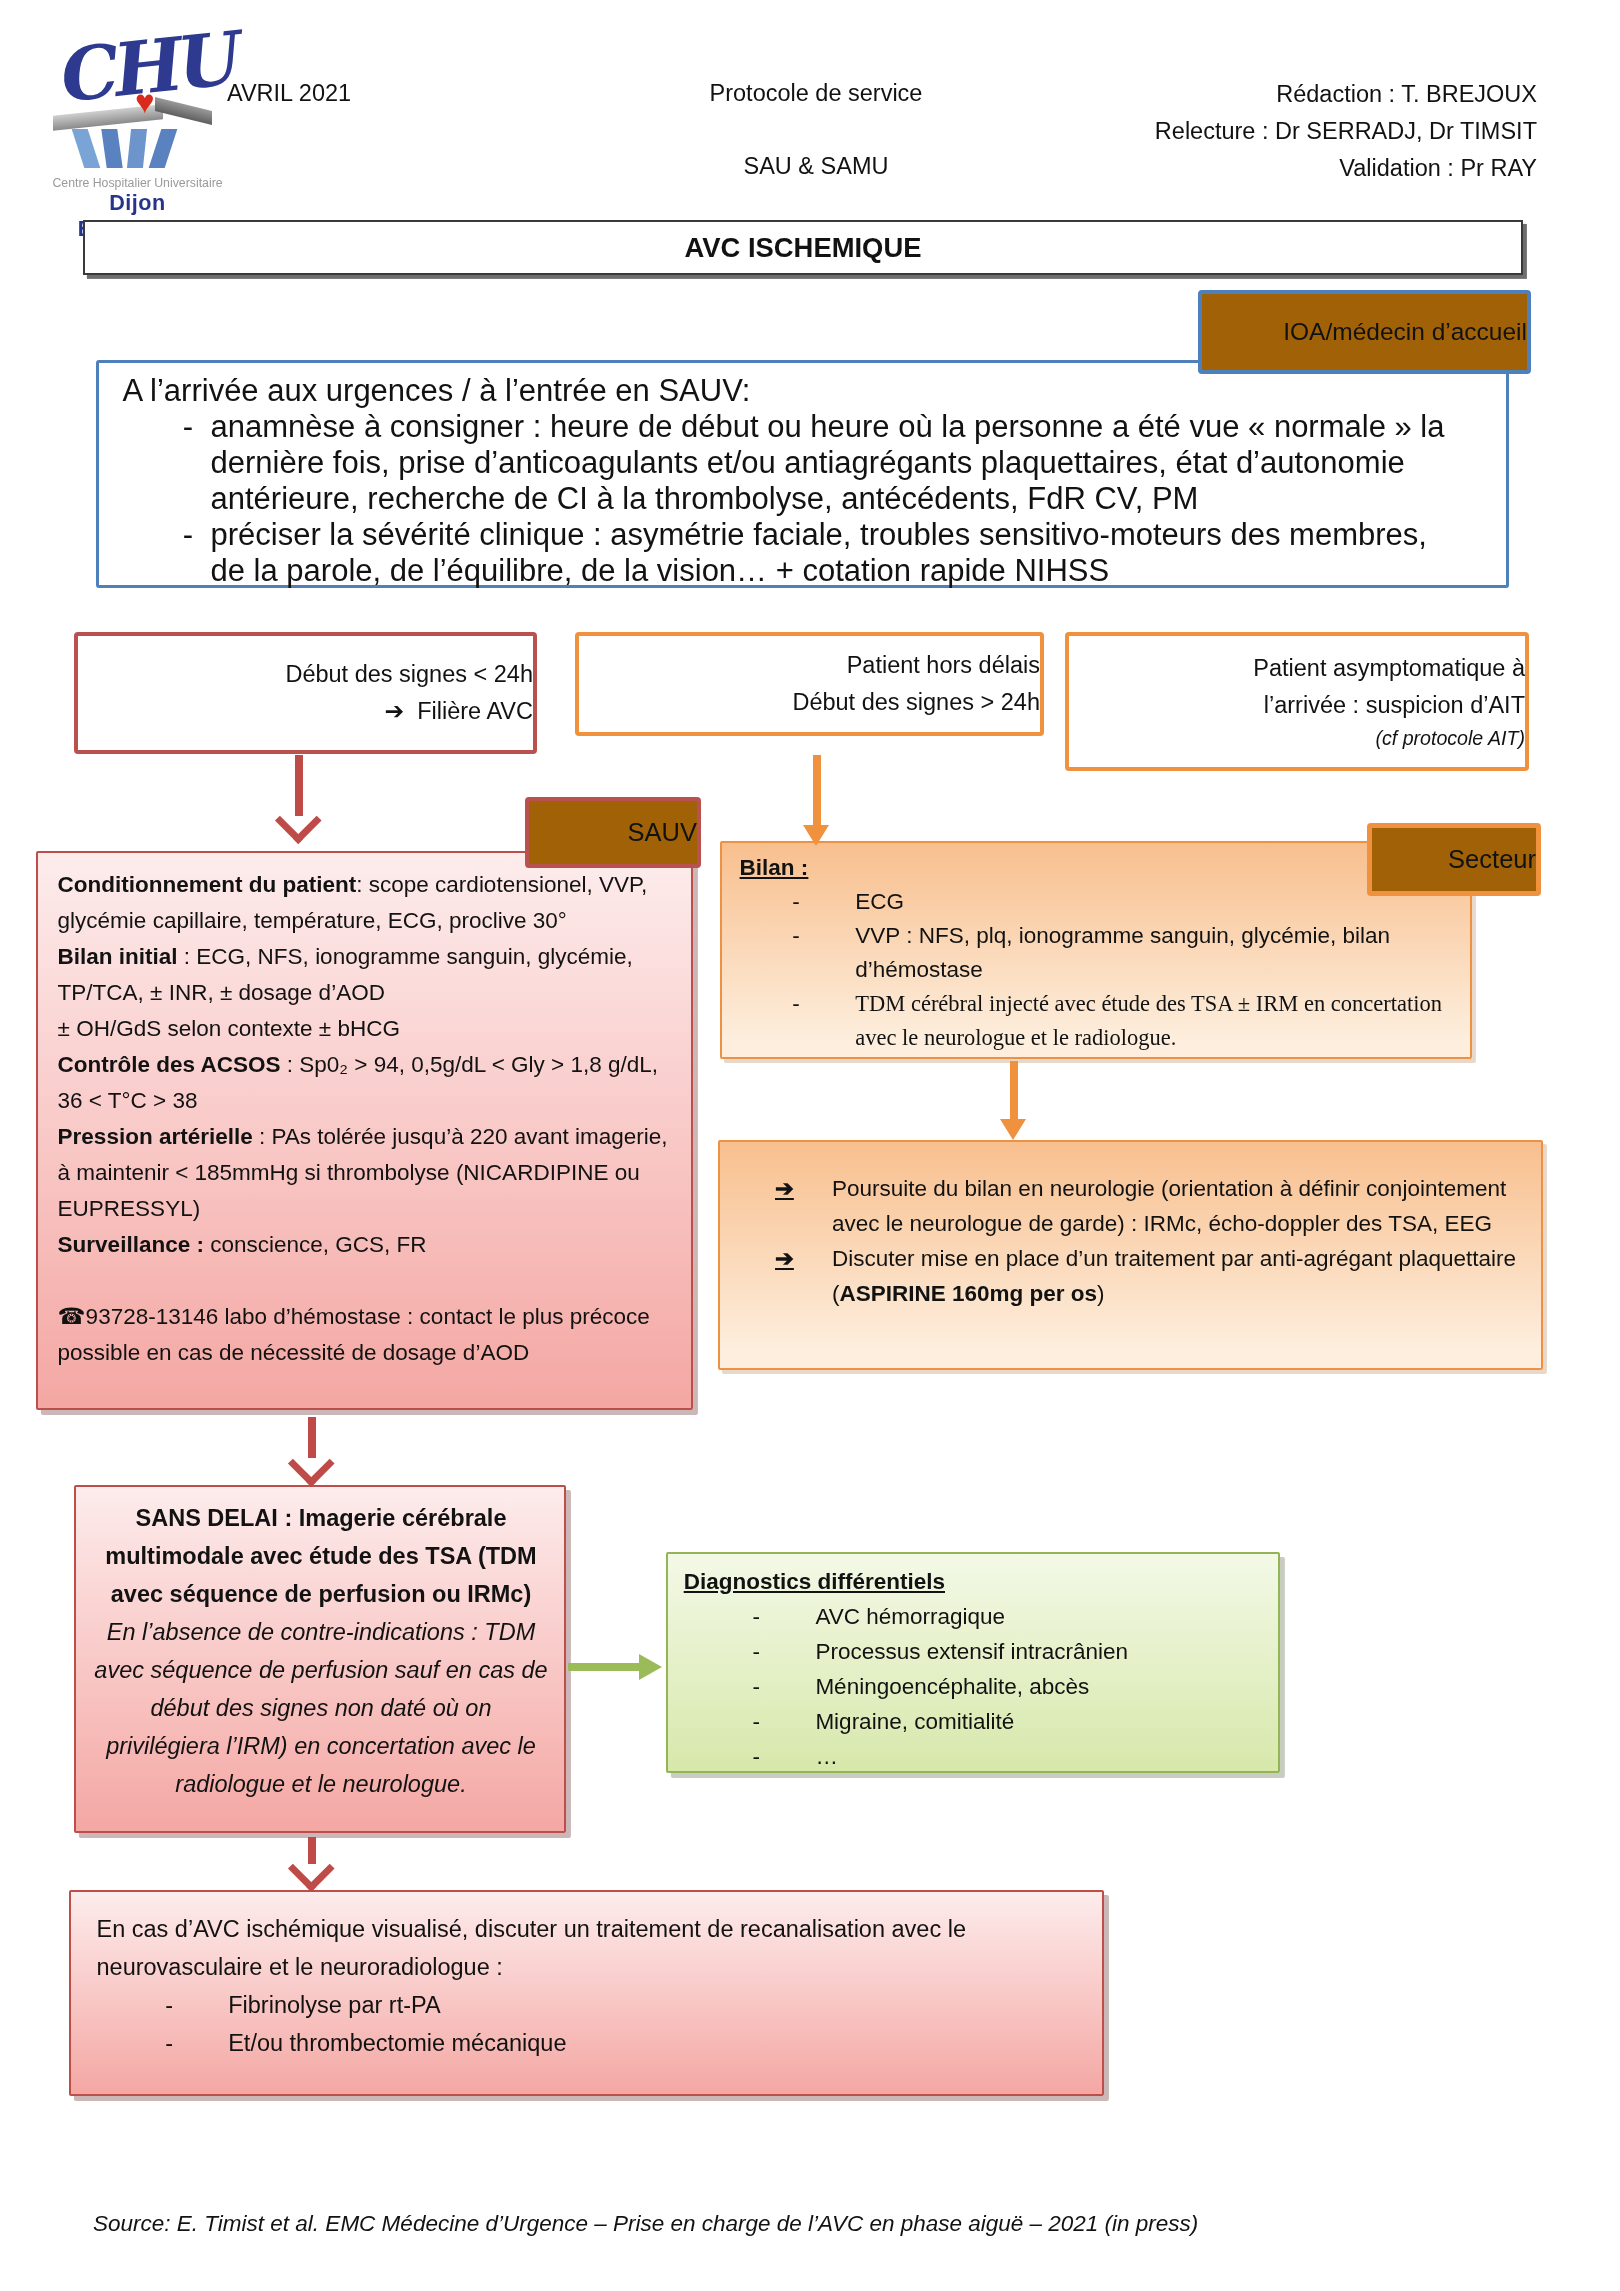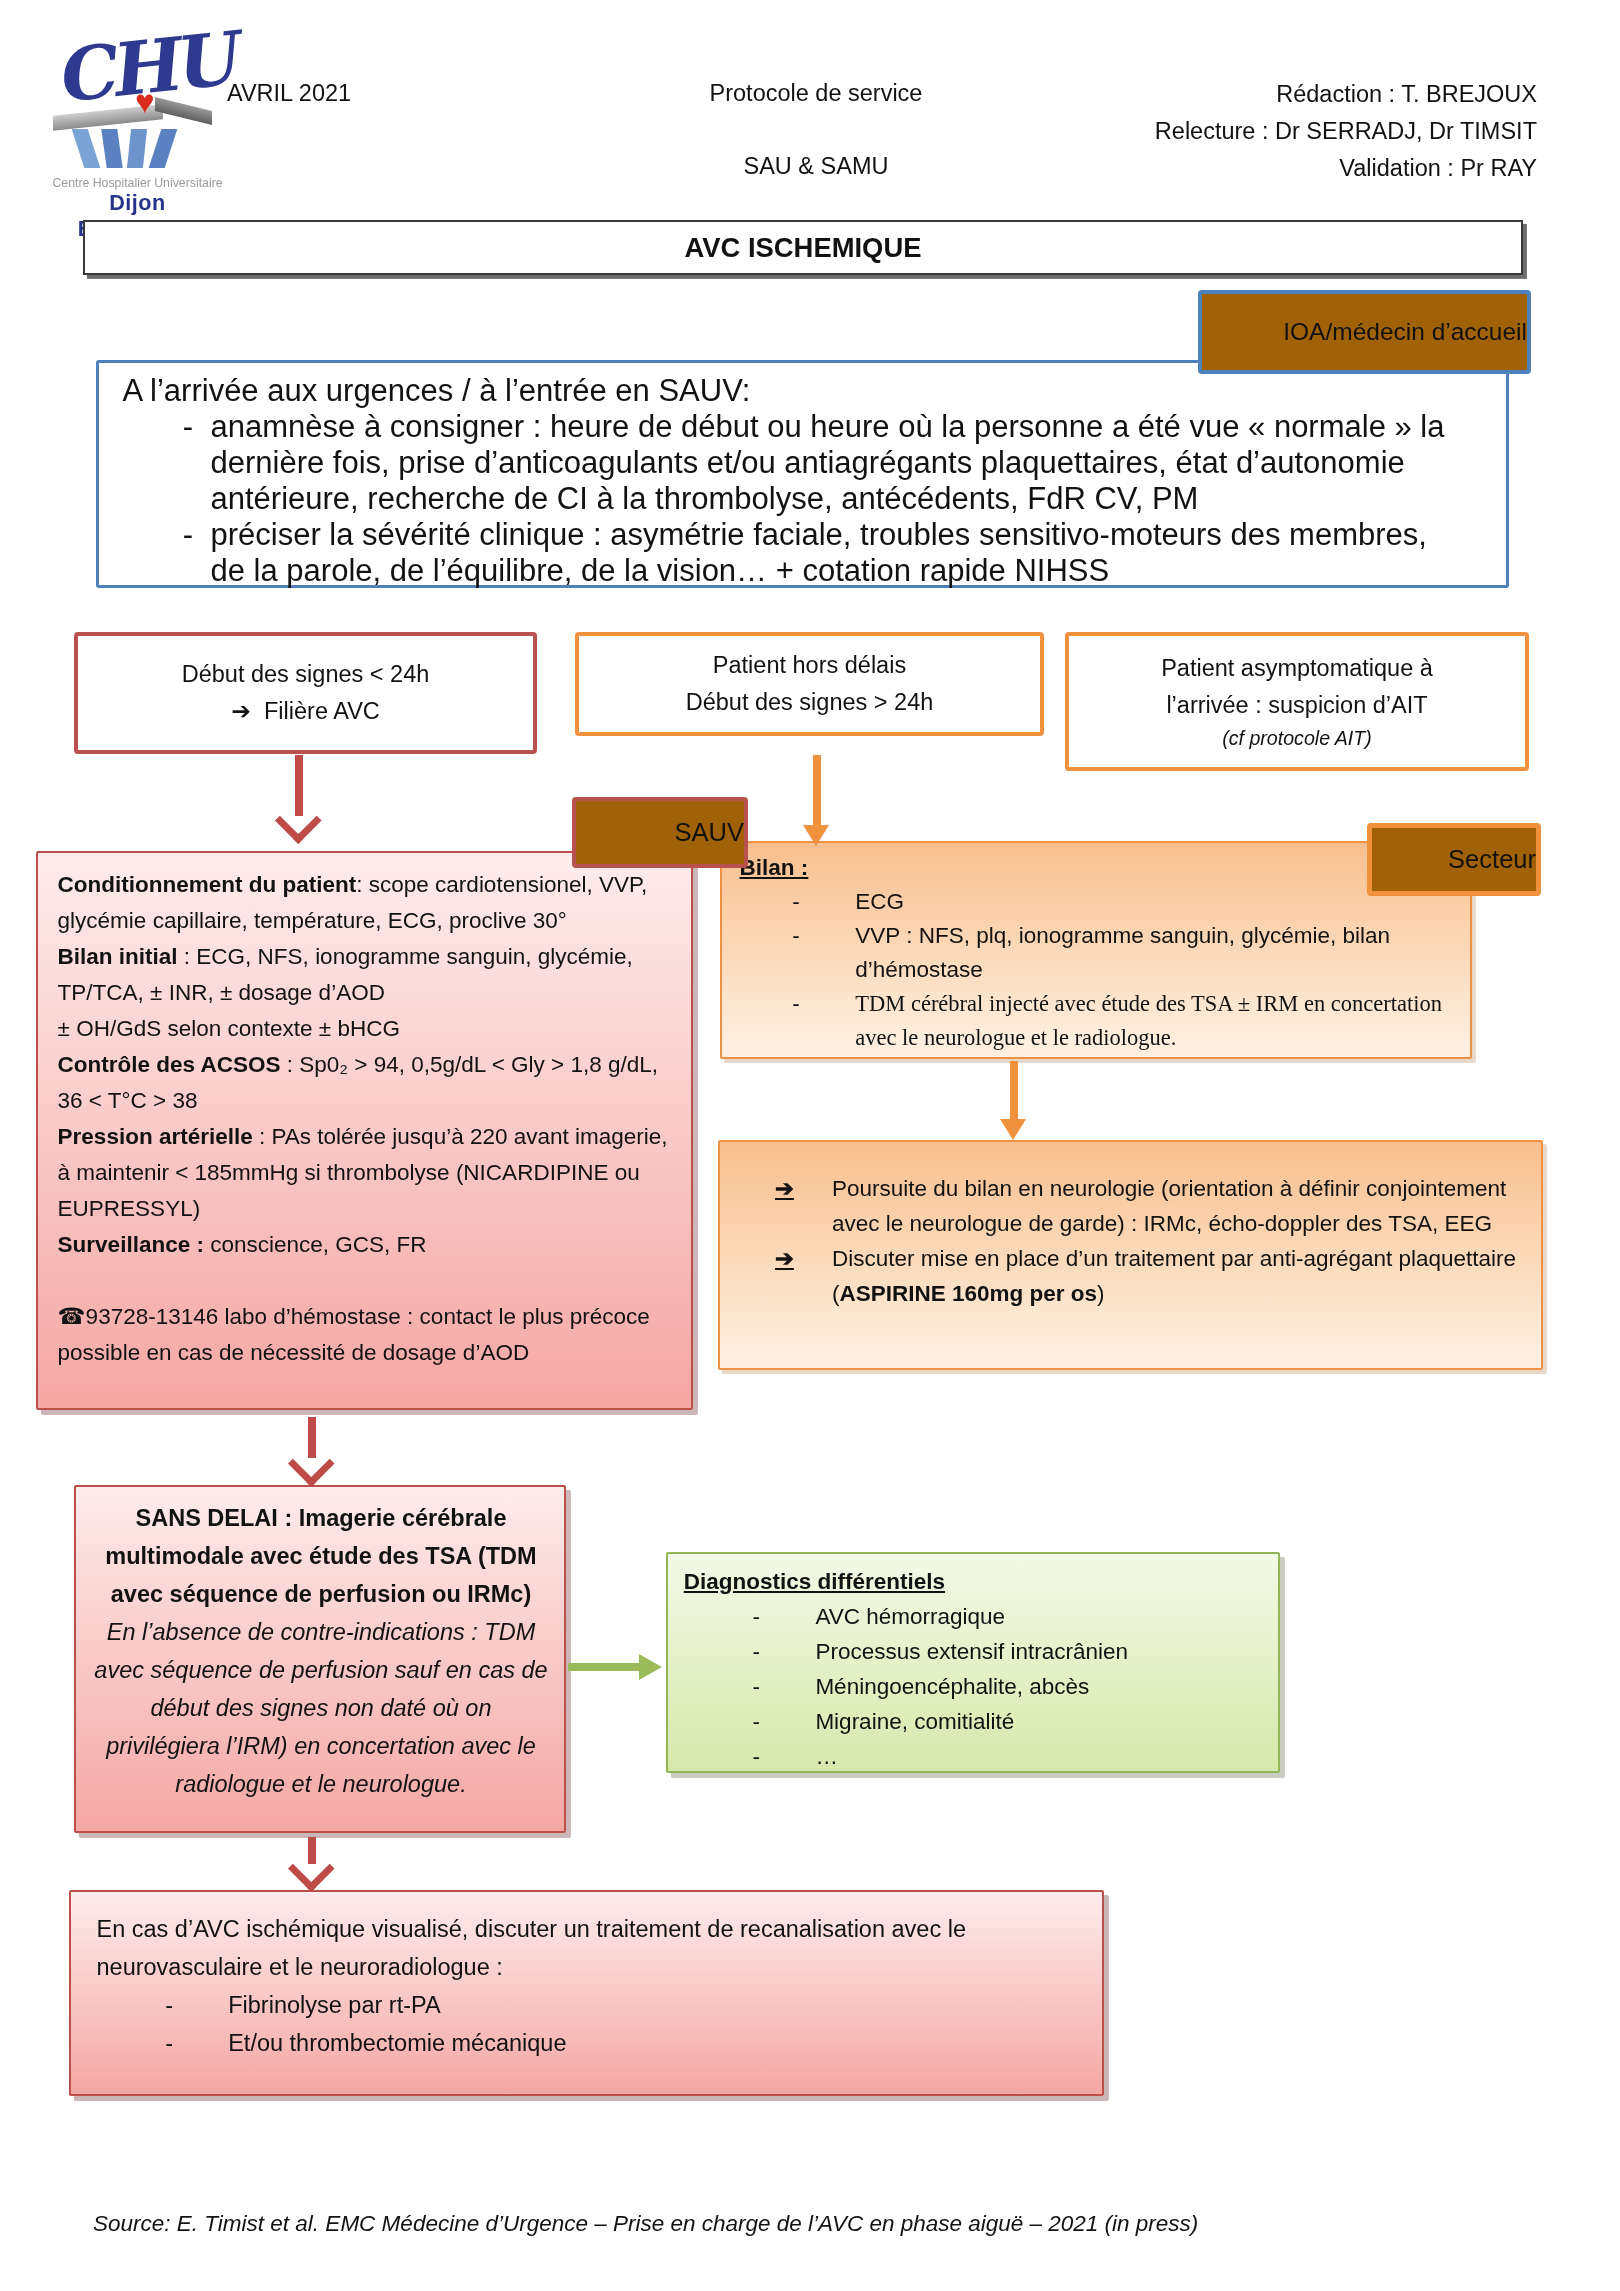--- a/index.html
+++ b/index.html
@@ -30,29 +30,29 @@
   
   .titlebar{left:83px;top:220px;width:1436px;height:51px;background:#fff;
             border:2px solid #3a3a3a;box-shadow:3.9px 3.9px 0 #6e6e6e;
             display:flex;align-items:center;justify-content:center;
             font-size:27.4px;font-weight:bold;}
 
   
   .labelbox{background:#a16207;border-radius:3.9px;display:flex;align-items:center;
             justify-content:flex-end;white-space:nowrap;z-index:6;}
   .ioa{left:1198px;top:290px;width:325px;height:76px;border:4.9px solid #4e80bc;font-size:24.5px;}
-  .sauvlab{left:525px;top:797px;width:168px;height:63px;border:4.9px solid #b9524e;font-size:25.5px;margin-left:47px;}
+  .sauvlab{left:525px;top:797px;width:168px;height:63px;border:4.9px solid #b9524e;font-size:25.5px;}
   .secteurlab{left:1367px;top:823px;width:164px;height:63px;border:5.9px solid #f0913e;font-size:25.5px;}
 
   
   .box-blue{left:96px;top:360px;width:1413px;height:228px;border:3.9px solid #4e80bc;
             border-radius:2.9px;background:#fff;font-size:31px;line-height:36px;
             padding:9.8px 0 0 23.5px;box-sizing:border-box;}
   .tri-box{border-radius:3.9px;background:#fff;display:flex;flex-direction:column;
-           justify-content:center;align-items:center;text-align:center;
+           justify-content:center;align-items:flex-end;text-align:center;
            font-size:23.5px;line-height:37px;box-sizing:border-box;}
   .tri-red{left:74px;top:632px;width:463px;height:122px;border:4.9px solid #b9524e;}
   .tri-or1{left:575px;top:632px;width:469px;height:104px;border:4.9px solid #f0913e;}
   .tri-or2{left:1065px;top:632px;width:464px;height:139px;border:4.9px solid #f0913e;}
   .tri-note{font-style:italic;font-size:19.6px;line-height:29px;}
 
   .box-pink{border:2.9px solid #bd4f4b;border-radius:2px;
             background:linear-gradient(180deg,#fdecec 0%,#f4a7a3 100%);
             box-shadow:4.9px 4.9px 0 rgba(125,75,75,.40);box-sizing:border-box;}
   .box-orangef{border:2.9px solid #ed9144;border-radius:2px;

